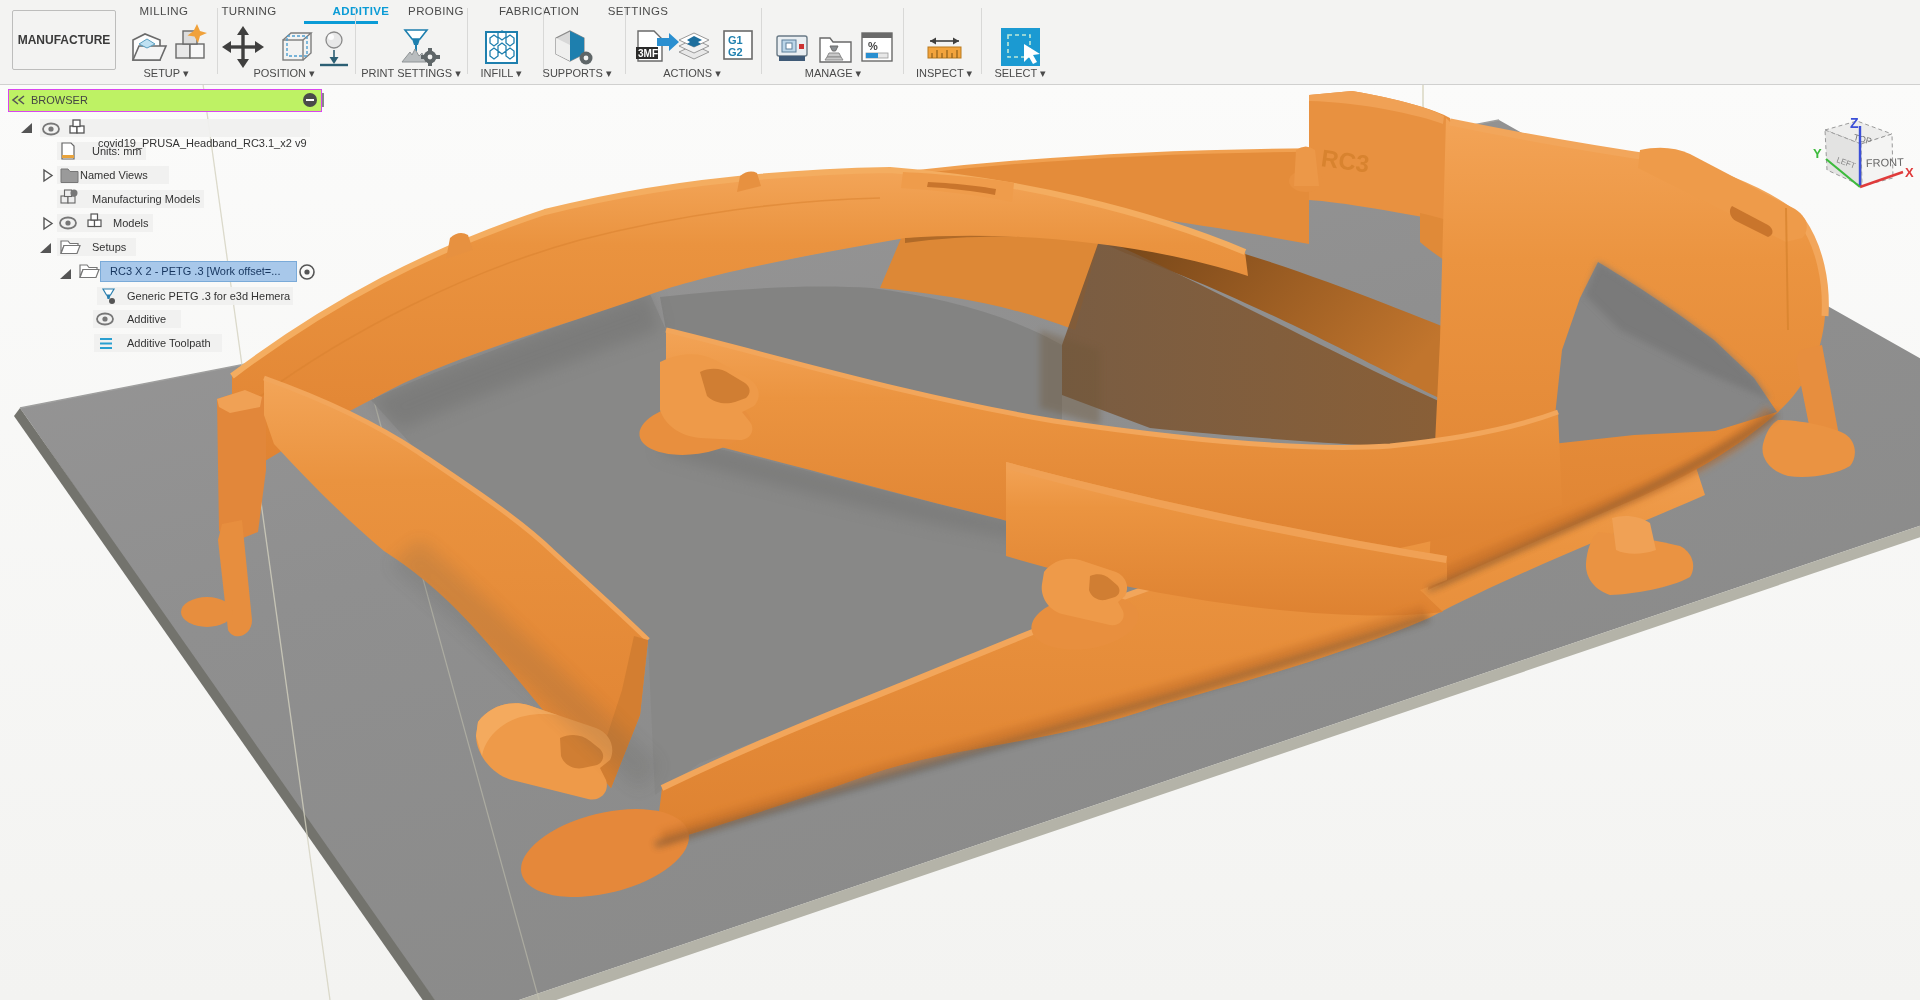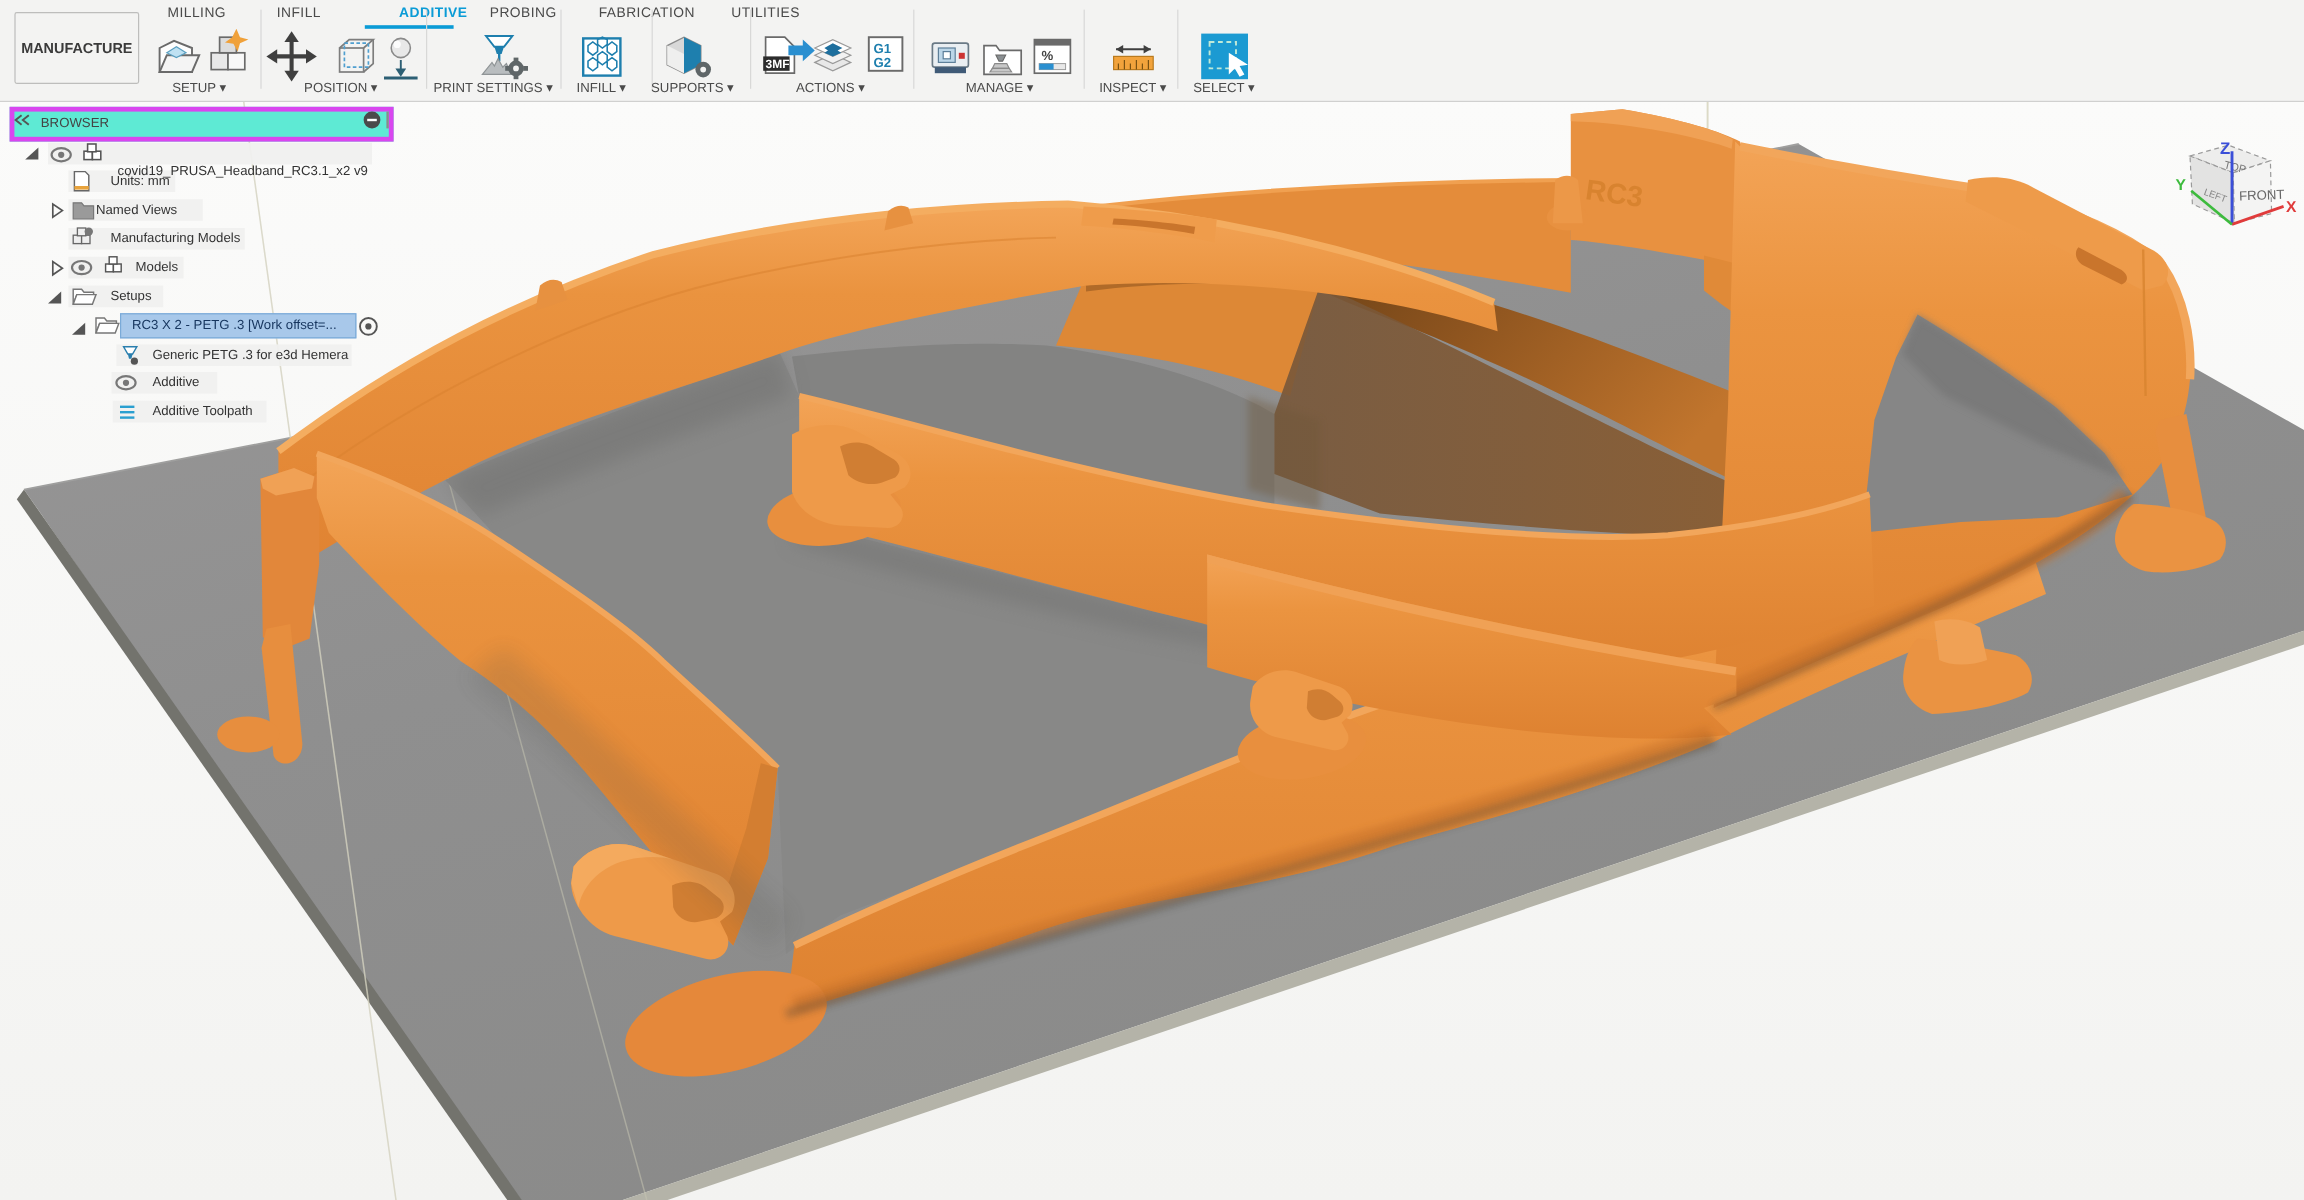--- a/index.html
+++ b/index.html
@@ -5,21 +5,21 @@
   html,body{margin:0;padding:0;width:1920px;height:1000px;overflow:hidden;
     font-family:"Liberation Sans", sans-serif;background:#fff;}
   #toolbar{position:absolute;left:0;top:0;width:1920px;height:84px;background:#f3f3f2;border-bottom:1px solid #d0d0cf;z-index:5;}
   .tab{position:absolute;top:5px;font-size:11.5px;color:#4a4a4a;transform:translateX(-50%);letter-spacing:.4px;}
   .tab.active{color:#0a9bd6;font-weight:bold;margin-left:20px;}
   #tabline{position:absolute;top:21px;height:3px;background:#0a9bd6;}
   #manu{position:absolute;left:12px;top:10px;width:102px;height:58px;border:1px solid #bdbdbc;border-radius:2px;
     font-size:12px;font-weight:bold;color:#3a3a3a;text-align:center;line-height:58px;background:#f3f3f2;}
   .glabel{position:absolute;top:67px;font-size:11px;color:#4a4a4a;transform:translateX(-50%);white-space:nowrap;}
   .sep{position:absolute;top:8px;height:66px;width:1px;background:#d8d8d7;}
-  #browser{position:absolute;left:8px;top:89px;width:312px;height:21px;background:#5eead4;border:4px solid #d946ef;z-index:6;}
+  #browser{position:absolute;left:8px;top:89px;width:312px;height:21px;background:#bef264;border:1px solid #d946ef;z-index:6;}
   .brow{position:absolute;font-size:11px;color:#333;white-space:nowrap;z-index:7;}
   .rowbg{position:absolute;background:rgba(240,240,239,0.93);z-index:6;}
   #icons{position:absolute;left:0;top:0;z-index:6;}
   #treeicons{position:absolute;left:0;top:0;z-index:8;}
   #scene{position:absolute;left:0;top:84px;z-index:1;}
   svg text{font-family:"Liberation Sans", sans-serif;}
 </style>
 </head>
 <body>
 <svg id="scene" width="1920" height="916" viewBox="0 84 1920 916" xmlns="http://www.w3.org/2000/svg">
@@ -192,25 +192,25 @@
     <text x="1850" y="128" font-size="14" fill="#3b4fd8" font-weight="bold">Z</text>
     <line x1="1860" y1="187" x2="1903" y2="172" stroke="#e03b3b" stroke-width="2.4"></line>
     <text x="1905" y="177" font-size="13" fill="#e03b3b" font-weight="bold">X</text>
     <line x1="1860" y1="187" x2="1826" y2="159" stroke="#3dbb3d" stroke-width="2.2"></line>
     <text x="1813" y="158" font-size="13" fill="#3dbb3d" font-weight="bold">Y</text>
   </g>
 </svg>
 
 <div id="toolbar">
   <div class="tab" style="left:164px">MILLING</div>
-  <div class="tab" style="left:249px">INFILL</div>
+  <div class="tab" style="left:249px">TURNING</div>
   <div class="tab active" style="left:341px">ADDITIVE</div>
   <div class="tab" style="left:436px">PROBING</div>
   <div class="tab" style="left:539px">FABRICATION</div>
-  <div class="tab" style="left:638px">UTILITIES</div>
+  <div class="tab" style="left:638px">SETTINGS</div>
   <div id="tabline" style="left:304px;width:74px"></div>
   <div id="manu">MANUFACTURE ▾</div>
   <div class="sep" style="left:217px"></div>
   <div class="sep" style="left:355px"></div>
   <div class="sep" style="left:467px"></div>
   <div class="sep" style="left:543px"></div>
   <div class="sep" style="left:625px"></div>
   <div class="sep" style="left:761px"></div>
   <div class="sep" style="left:903px"></div>
   <div class="sep" style="left:981px"></div>

